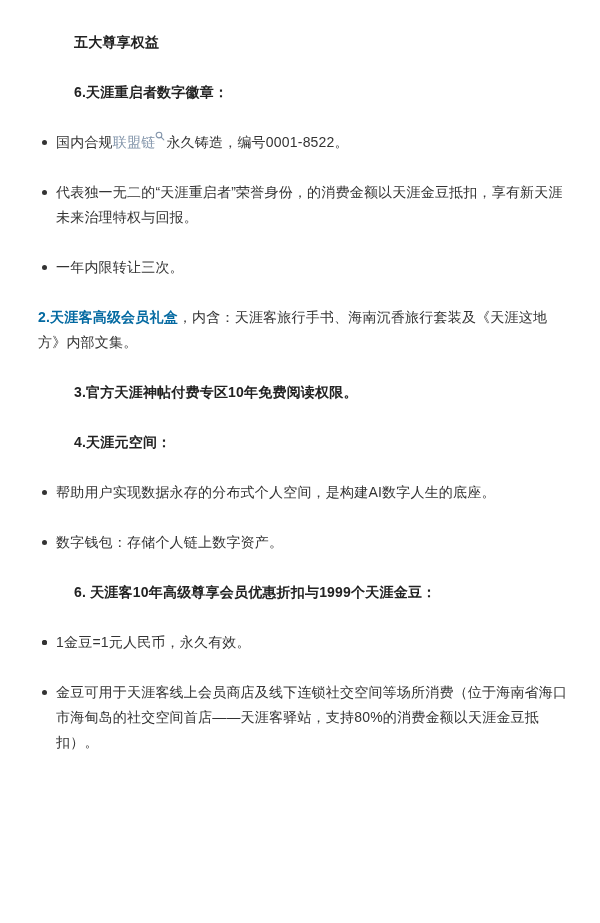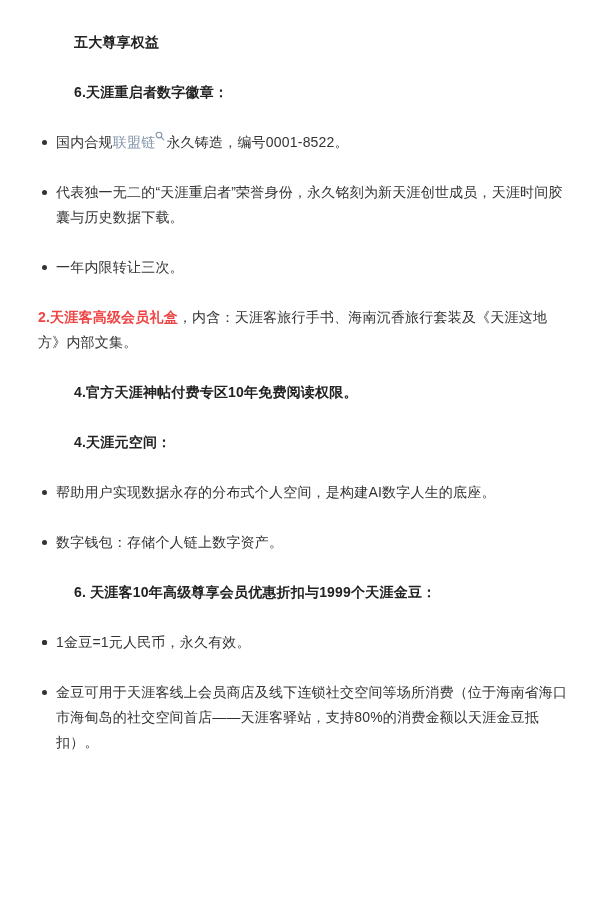--- a/index.html
+++ b/index.html
@@ -10,21 +10,21 @@
   }
   .article {
     padding:30px 30px 0 38px;
     font-size:14px;
     line-height:25px;
     color:#333333;
     letter-spacing:0.2px;
   }
   .para { margin:0 0 25px 0; }
   .heading { font-weight:bold; color:#222222;margin-left:36px; }
-  .heading-mixed .bold-part { font-weight:bold; color:#ef4444; }
+  .heading-mixed .bold-part { font-weight:bold; color:#0369a1; }
   .heading-mixed .rest-part { font-weight:normal; color:#333333; }
   .bullet { position:relative; padding-left:18px; }
   .dot {
     position:absolute; left:4px; top:10px;
     width:5px; height:5px; border-radius:50%;
     background:#333333; display:inline-block;
   }
   a.kw { color:#8093a9; text-decoration:none; cursor:pointer; }
   .kw-sup {
     display:inline-block; vertical-align:6px;
@@ -42,32 +42,32 @@
   <p class="para heading">6.天涯重启者数字徽章：</p>
 
   <p class="para bullet">
     <span class="dot"></span><span>国内合规</span><a class="kw"><span>联盟链</span><sup class="kw-sup"><svg width="10" height="10" viewBox="0 0 12 12">
           <circle cx="4.8" cy="4.8" r="3.4" fill="none" stroke="#8093a9" stroke-width="1.3"></circle>
           <line x1="7.4" y1="7.4" x2="10.6" y2="10.6" stroke="#8093a9" stroke-width="1.3" stroke-linecap="round"></line>
         </svg></sup></a><span>永久铸造，编号0001-8522。</span>
   </p>
 
   <p class="para bullet">
-    <span class="dot"></span><span>代表独一无二的“天涯重启者”荣誉身份，永久铭刻为新天涯创世成员，天涯时间胶囊与历史数据下载。</span>
+    <span class="dot"></span><span>代表独一无二的“天涯重启者”荣誉身份，的消费金额以天涯金豆抵扣，享有新天涯未来治理特权与回报。</span>
   </p>
 
   <p class="para bullet">
     <span class="dot"></span><span>一年内限转让三次。</span>
   </p>
 
   <p class="para heading-mixed">
     <span class="bold-part">2.天涯客高级会员礼盒</span><span class="rest-part">，内含：天涯客旅行手书、海南沉香旅行套装及《天涯这地方》内部文集。</span>
   </p>
 
-  <p class="para heading">4.官方天涯神帖付费专区10年免费阅读权限。</p>
+  <p class="para heading">3.官方天涯神帖付费专区10年免费阅读权限。</p>
 
   <p class="para heading">4.天涯元空间：</p>
 
   <p class="para bullet">
     <span class="dot"></span><span>帮助用户实现数据永存的分布式个人空间，是构建AI数字人生的底座。</span>
   </p>
 
 
   <p class="para bullet">
     <span class="dot"></span><span>数字钱包：存储个人链上数字资产。</span>

